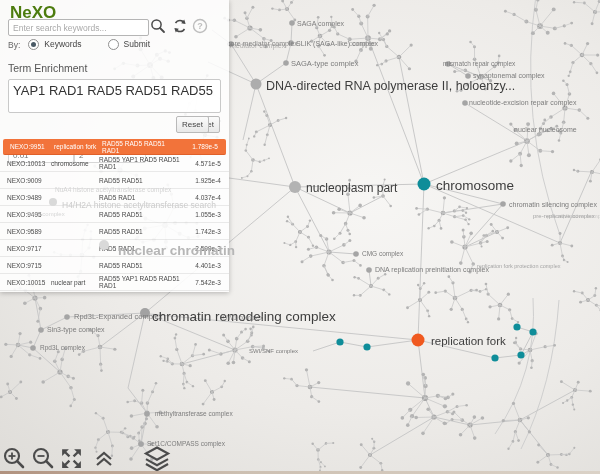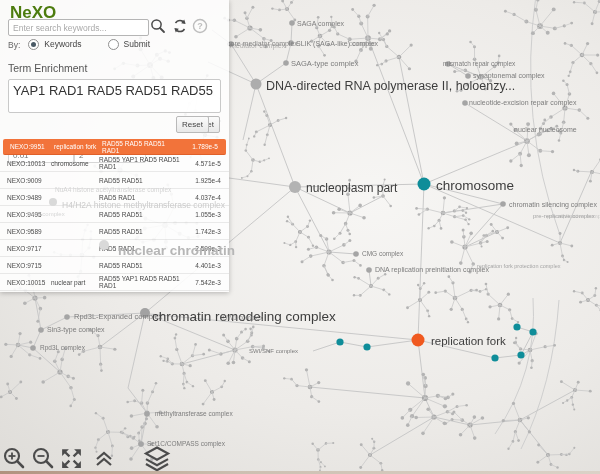--- a/index.html
+++ b/index.html
@@ -1462,21 +1462,21 @@
         <span class="c-id">NEXO:10015</span>
         <span class="c-term">nuclear part</span>
         <span class="c-genes">RAD55 YAP1 RAD5 RAD51 RAD1</span>
         <span class="c-pval">7.542e-3</span>
       </div>
     </div>
 </div>
 
 <div id="ghost-layer">
     <div class="ghost" style="left: 55px; top: 186px; font-size: 6.5px; color: rgb(212, 212, 212);">NuA4 histone acetyltransferase complex</div>
-    <div class="ghost" style="left: 62px; top: 200px; font-size: 8.5px; color: rgb(203, 203, 203);">H4/H2A histone methyltransferase complex</div>
+    <div class="ghost" style="left: 62px; top: 200px; font-size: 8.5px; color: rgb(203, 203, 203);">H4/H2A histone acetyltransferase search</div>
     <div class="ghost" style="left: 27px; top: 211px; font-size: 6px; color: rgb(214, 214, 214);">Swr1 complex</div>
     <div class="ghost" style="left: 118px; top: 243px; font-size: 13.5px; color: rgb(182, 182, 182); font-weight: bold;">nuclear chromatin</div>
     <div class="ghost-dot" style="left: 99px; top: 240px; width: 10px; height: 10px;"></div>
     <div class="ghost-dot" style="left: 49px; top: 198px; width: 8px; height: 8px;"></div>
   </div>
 
 <div class="toolbar">
   <span class="tb-icon" style="left:2px;top:3px">
     <svg width="24" height="24" viewBox="0 0 24 24">
       <circle cx="10" cy="10" r="7" fill="none" stroke="#4c4c4c" stroke-width="2.1"></circle>

